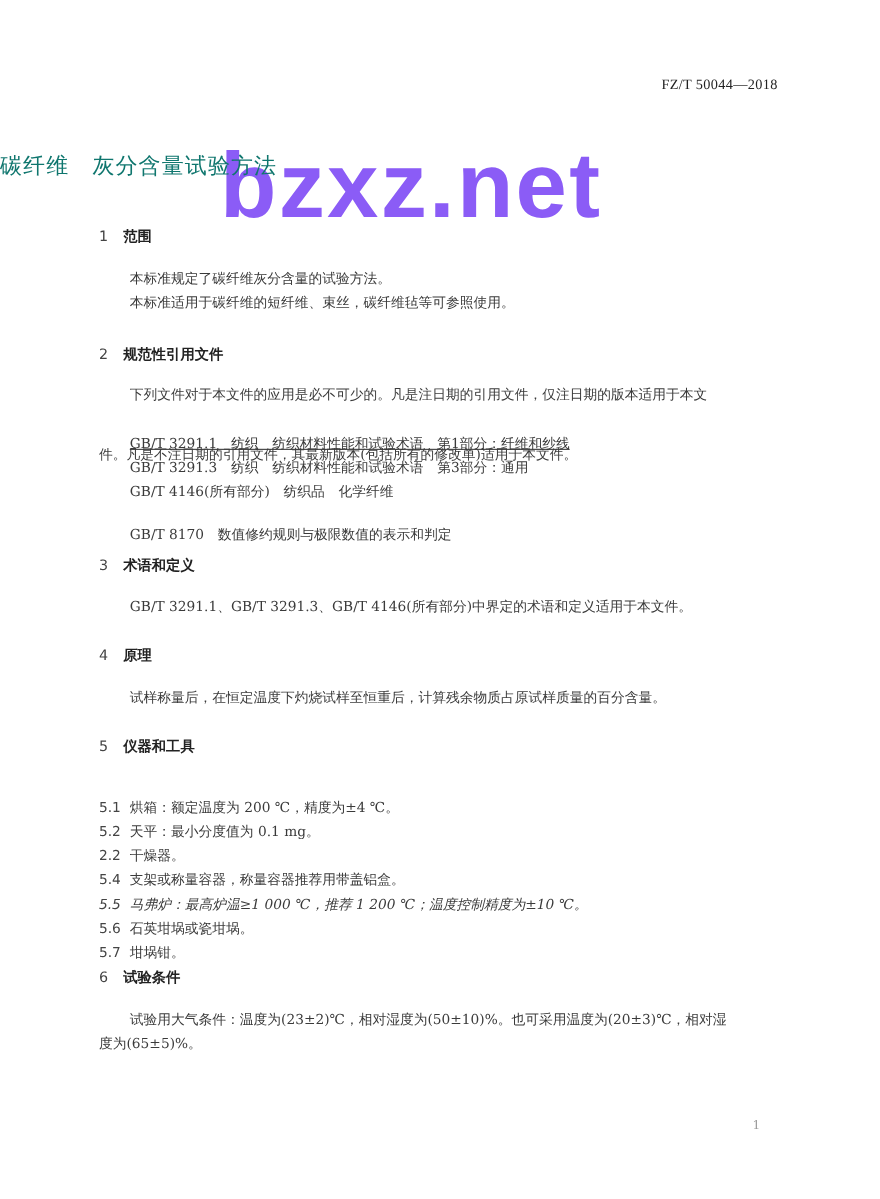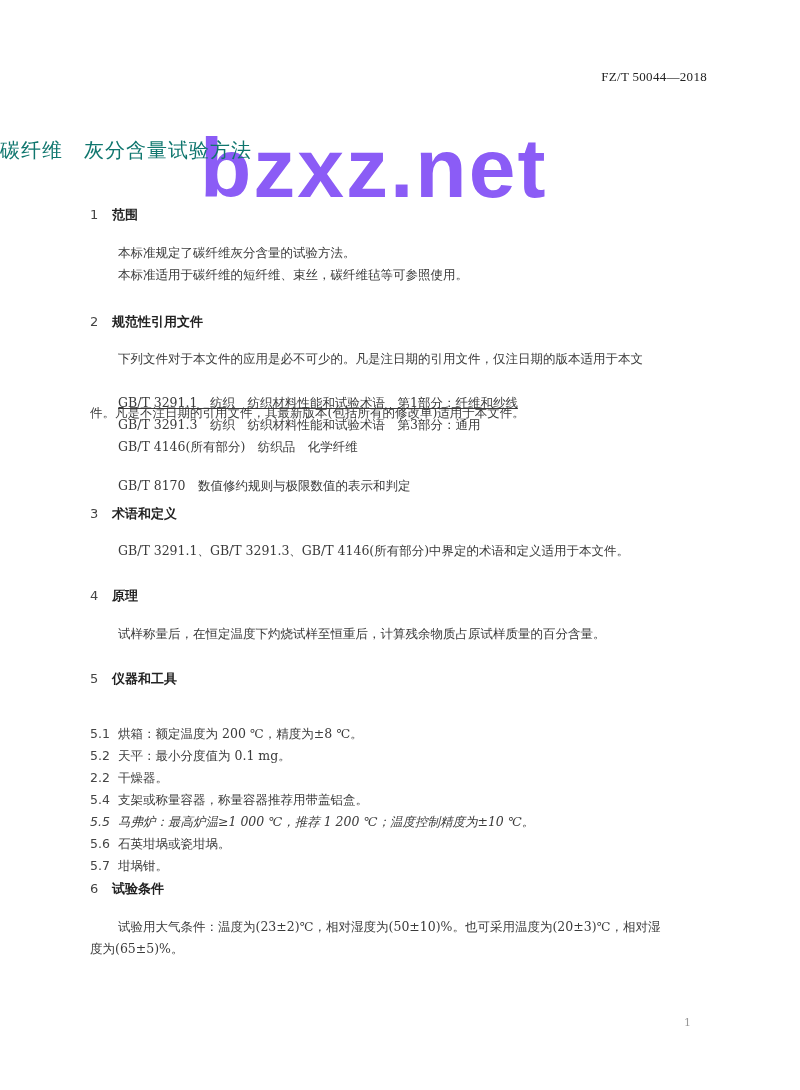--- a/index.html
+++ b/index.html
@@ -56,21 +56,21 @@
   <div class="para indent" style="top:541px;">GB/T 3291.1、GB/T 3291.3、GB/T 4146(所有部分)中界定的术语和定义适用于本文件。</div>
 
   <div class="sec-head" style="top:587px;">
     <span class="num">4</span><span>原理</span>
   </div>
   <div class="para indent" style="top:624px;">试样称量后，在恒定温度下灼烧试样至恒重后，计算残余物质占原试样质量的百分含量。</div>
 
   <div class="sec-head" style="top:670px;">
     <span class="num">5</span><span>仪器和工具</span>
   </div>
-  <div class="item" style="top:710px;"><span class="inum">5.1</span><span>烘箱：额定温度为 200 ℃，精度为±8 ℃。</span></div>
+  <div class="item" style="top:710px;"><span class="inum">5.1</span><span>烘箱：额定温度为 200 ℃，精度为±4 ℃。</span></div>
   <div class="item" style="top:732px;"><span class="inum">5.2</span><span>天平：最小分度值为 0.1 mg。</span></div>
   <div class="item" style="top:754px;"><span class="inum">2.2</span><span>干燥器。</span></div>
   <div class="item" style="top:776px;"><span class="inum">5.4</span><span>支架或称量容器，称量容器推荐用带盖铝盒。</span></div>
   <div class="item" style="top:798px;font-style:italic;"><span class="inum">5.5</span><span>马弗炉：最高炉温≥1 000 ℃，推荐 1 200 ℃；温度控制精度为±10 ℃。</span></div>
   <div class="item" style="top:820px;"><span class="inum">5.6</span><span>石英坩埚或瓷坩埚。</span></div>
   <div class="item" style="top:842px;"><span class="inum">5.7</span><span>坩埚钳。</span></div>
 
   <div class="sec-head" style="top:880px;">
     <span class="num">6</span><span>试验条件</span>
   </div>

